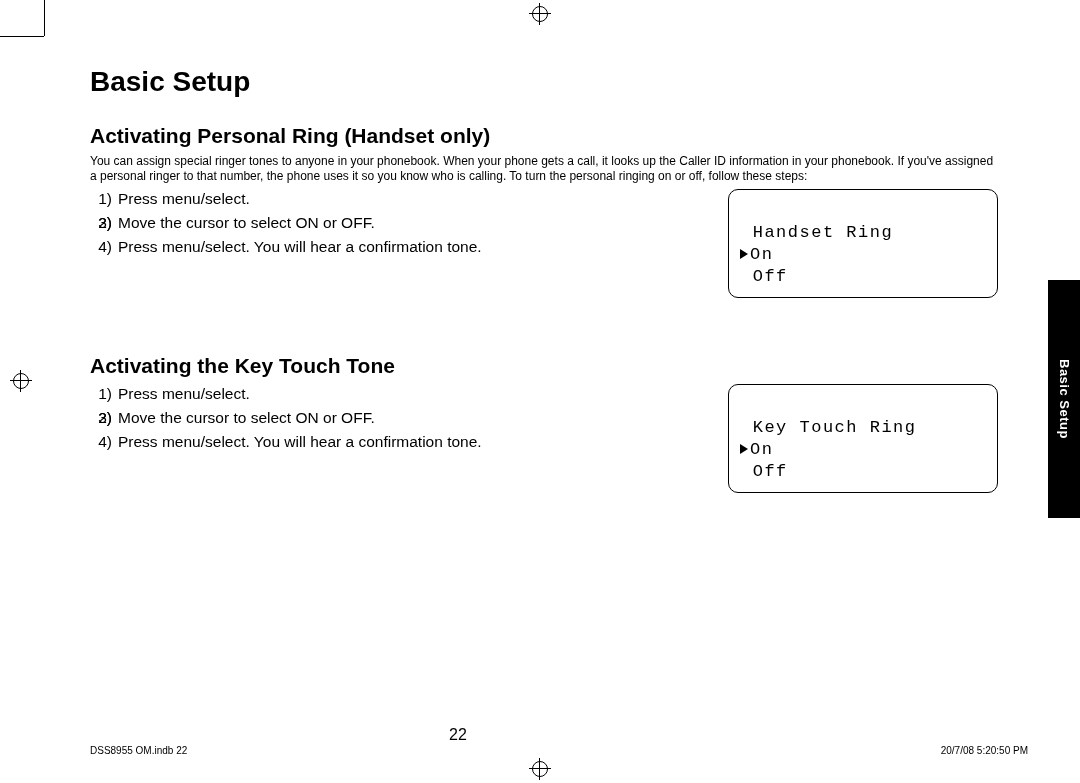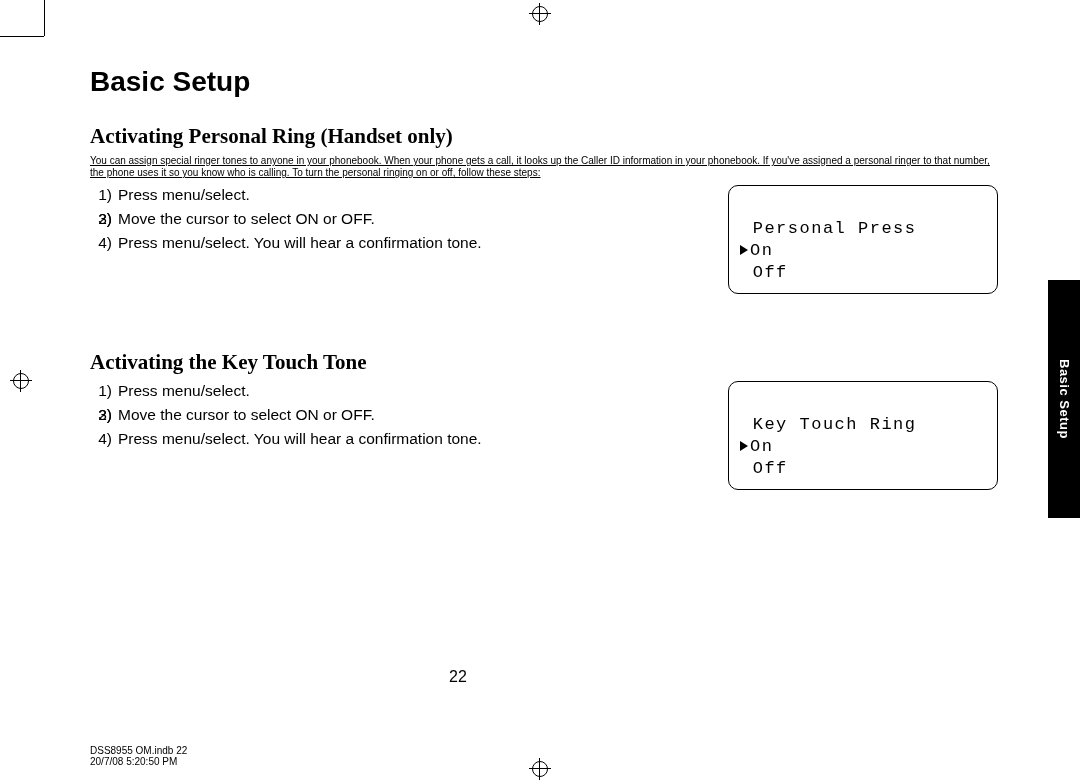--- a/index.html
+++ b/index.html
@@ -24,22 +24,22 @@
   .reg-top   { left: 529px; top: 3px; }
   .reg-left  { left: 10px;  top: 370px; }
   .reg-right { left: 1048px; top: 370px; }
   .reg-bot   { left: 529px; top: 758px; }
 
   .content {
     position: absolute;
     left: 90px; top: 66px; width: 908px;
   }
   h1 { font-size: 28px; font-weight: bold; margin-bottom: 26px; font-family: Arial, Helvetica, sans-serif; }
-  h2 { font-size: 21px; font-weight: bold; margin-bottom: 6px; font-family: Liberation Serif, serif; }
-  .intro { font-size: 10px; line-height: 1.22; margin-bottom: 6px; text-decoration: underline; }
+  h2 { font-size: 21px; font-weight: bold; margin-bottom: 6px; font-family: Liberation Sans, sans-serif; }
+  .intro { font-size: 12px; line-height: 1.22; margin-bottom: 6px; }
   .row { display: flex; align-items: flex-start; gap: 28px; }
   .steps { flex: 1 1 auto; }
   ol { list-style: none; padding-left: 24px; font-size: 15.5px; line-height: 1.28; }
   ol li { position: relative; margin-bottom: 4px; padding-left: 4px; }
   ol li .num { position: absolute; left: -24px; top: 0; width: 22px; text-align: right; }
   .bold { font-weight: normal; }
 
   .lcd {
     flex: 0 0 270px;
     width: 270px;
@@ -63,27 +63,27 @@
     position: absolute;
     right: 0; top: 280px;
     width: 32px; height: 238px;
     background: #000; color: #fff;
     font-size: 13px; font-weight: bold;
     display: flex; align-items: center; justify-content: center;
   }
   .sidetab span { writing-mode: vertical-rl; transform: rotate(0deg); letter-spacing: 0.5px; }
 
   .pagenum {
-    position: absolute; left: 0; width: 916px; top: 668px;
+    position: absolute; left: 0; width: 916px; top: 726px;
     text-align: center; font-size: 16px;
   }
   .footer {
     position: absolute; left: 90px; right: 52px; top: 745px;
     display: flex; justify-content: space-between;
-    font-size: 10px; color: #000; flex-direction: column;
+    font-size: 10px; color: #000;
   }
 </style>
 </head>
 <body>
 
 <div class="page">
 
   <div class="crop-v"></div>
   <div class="crop-h"></div>
 
@@ -121,21 +121,21 @@
     <div class="row">
       <div class="steps">
         <ol>
           <li><span class="num">1)</span><span>Press </span><span class="bold">menu/select</span><span>.</span></li>
           <li><span class="num">2)</span></li>
           <li><span class="num">3)</span><span>Move the cursor to select ON or OFF.</span></li>
           <li><span class="num">4)</span><span>Press </span><span class="bold">menu/select</span><span>. You will hear a confirmation tone.</span></li>
         </ol>
       </div>
       <div class="lcd">
-<span> Personal Press</span>
+<span> Handset Ring</span>
 <span class="cursor-row"><span class="cursor"></span><span>On</span></span>
 <span> Off</span></div>
     </div>
 
     <div class="section2">
       <h2>Activating the Key Touch Tone</h2>
 
       <div class="row">
         <div class="steps">
           <ol>

